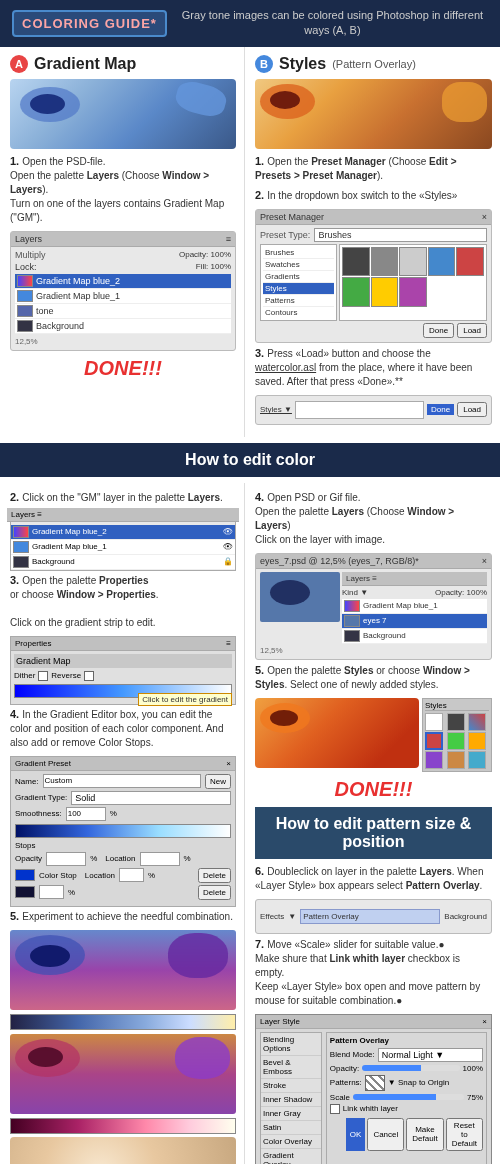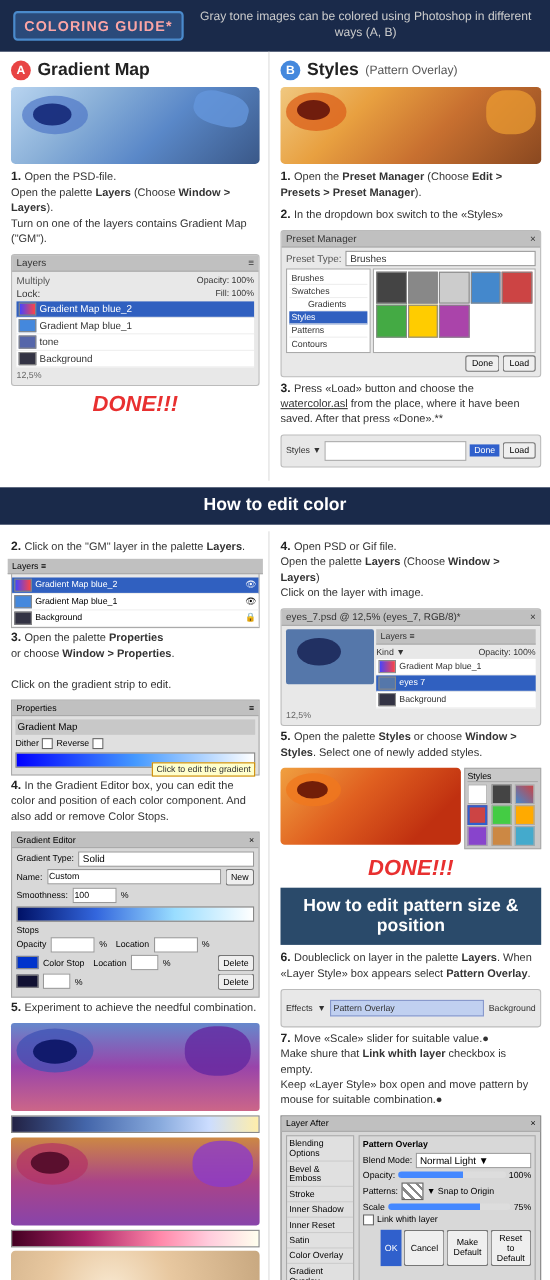--- a/index.html
+++ b/index.html
@@ -414,21 +414,21 @@
         <span>×</span>
       </div>
       <div class="ui-row">
         <span class="ui-label">Preset Type:</span>
         <div class="ui-dropdown">Brushes</div>
       </div>
       <div style="display:flex;gap:2px;margin:2px 0;">
         <div style="flex:1;background:#fff;border:1px solid #aaa;padding:2px;font-size:8px;min-height:50px;">
           <div style="padding:1px 2px;border-bottom:1px solid #eee;">Brushes</div>
           <div style="padding:1px 2px;border-bottom:1px solid #eee;">Swatches</div>
-          <div style="padding:1px 2px;border-bottom:1px solid #eee;margin-left:15px;">Gradients</div>
+          <div style="padding:1px 2px;border-bottom:1px solid #eee;">Gradients</div>
           <div style="padding:1px 2px;background:#3060c0;color:#fff;border-bottom:1px solid #eee;">Styles</div>
           <div style="padding:1px 2px;border-bottom:1px solid #eee;">Patterns</div>
           <div style="padding:1px 2px;">Contours</div>
         </div>
         <div style="flex:2;background:#fff;border:1px solid #aaa;padding:2px;font-size:8px;display:grid;grid-template-columns:repeat(5,1fr);gap:1px;align-content:start;">
           <div style="width:100%;padding-top:100%;background:#444;border:1px solid #888;position:relative;"></div>
           <div style="width:100%;padding-top:100%;background:#888;border:1px solid #888;position:relative;"></div>
           <div style="width:100%;padding-top:100%;background:#ccc;border:1px solid #888;position:relative;"></div>
           <div style="width:100%;padding-top:100%;background:#4488cc;border:1px solid #888;position:relative;"></div>
           <div style="width:100%;padding-top:100%;background:#cc4444;border:1px solid #888;position:relative;"></div>
@@ -442,21 +442,21 @@
         <button style="font-size:8px;padding:1px 4px;">Load</button>
       </div>
     </div>
 
     <div class="step">
       <span class="step-num">3.</span>
       <span class="step-text"> Press «Load» button and choose the <u>watercolor.asl</u> from the place, where it have been saved. After that press «Done».**</span>
     </div>
 
     <div class="ui-screenshot" style="height:30px;display:flex;align-items:center;justify-content:flex-end;gap:3px;">
-      <span style="font-size:8px;">Styles ▼</span>
+      <span style="font-size:8px;text-decoration:underline;">Styles ▼</span>
       <div style="flex:1;background:#fff;border:1px solid #aaa;height:18px;"></div>
       <button style="font-size:8px;padding:1px 4px;background:#3060cc;color:#fff;border:none;">Done</button>
       <button style="font-size:8px;padding:1px 4px;">Load</button>
     </div>
   </div>
 </div>
 
 <div class="how-to-section">How to edit color</div>
 
 <div class="two-col relative">
@@ -510,31 +510,31 @@
       </div>
     </div>
 
     <div class="step" style="margin-top:0;">
       <span class="step-num">4.</span>
       <span class="step-text"> In the Gradient Editor box, you can edit the color and position of each color component. And also add or remove Color Stops.</span>
     </div>
 
     <div class="gradient-editor">
       <div class="ui-titlebar" style="margin:-4px -4px 3px -4px;font-size:8px;">
-        <span>Gradient Editor</span>
+        <span>Gradient Preset</span>
         <span>×</span>
-      </div>
-      <div class="gradient-row">
-        <span style="font-size:8px;">Gradient Type:</span>
-        <div class="ui-dropdown">Solid</div>
       </div>
       <div class="gradient-row">
         <span style="font-size:8px;">Name:</span>
         <div class="input-small" style="flex:1;width:auto;">Custom</div>
         <button style="font-size:8px;padding:1px 3px;">New</button>
+      </div>
+      <div class="gradient-row">
+        <span style="font-size:8px;">Gradient Type:</span>
+        <div class="ui-dropdown">Solid</div>
       </div>
       <div class="gradient-row">
         <span style="font-size:8px;">Smoothness:</span>
         <div class="input-small">100</div>
         <span style="font-size:8px;">%</span>
       </div>
       <div class="gradient-bar" style="background:linear-gradient(to right, #001166, #3366dd, #99ddff, #ffffff);"></div>
       <div class="gradient-row">
         <span style="font-size:8px;">Stops</span>
       </div>
@@ -674,31 +674,31 @@
       <span>Background</span>
     </div>
 
     <div class="step">
       <span class="step-num">7.</span>
       <span class="step-text"> Move «Scale» slider for suitable value.●<br>Make shure that <b>Link whith layer</b> checkbox is empty.<br>Keep «Layer Style» box open and move pattern by mouse for suitable combination.●</span>
     </div>
 
     <div class="layer-style-dialog">
       <div class="ui-titlebar" style="margin:-4px -4px 3px -4px;font-size:8px;">
-        <span>Layer After</span>
+        <span>Layer Style</span>
         <span>×</span>
       </div>
       <div style="display:flex;gap:4px;">
 
         <div style="width:80px;background:#e0e0e0;border:1px solid #aaa;font-size:8px;">
           <div style="padding:2px;border-bottom:1px solid #ccc;">Blending Options</div>
           <div style="padding:2px;border-bottom:1px solid #ccc;">Bevel &amp; Emboss</div>
           <div style="padding:2px;border-bottom:1px solid #ccc;">Stroke</div>
           <div style="padding:2px;border-bottom:1px solid #ccc;">Inner Shadow</div>
-          <div style="padding:2px;border-bottom:1px solid #ccc;">Inner Reset</div>
+          <div style="padding:2px;border-bottom:1px solid #ccc;">Inner Gray</div>
           <div style="padding:2px;border-bottom:1px solid #ccc;">Satin</div>
           <div style="padding:2px;border-bottom:1px solid #ccc;">Color Overlay</div>
           <div style="padding:2px;border-bottom:1px solid #ccc;">Gradient Overlay</div>
           <div style="padding:2px;background:#3060c0;color:#fff;border-bottom:1px solid #ccc;">Pattern Overlay</div>
           <div style="padding:2px;border-bottom:1px solid #ccc;">Outer Glow</div>
 
         </div>
 
         <div style="flex:1;background:#d8d8d8;border:1px solid #aaa;padding:3px;font-size:8px;">
           <div style="font-weight:bold;margin-bottom:3px;">Pattern Overlay</div>

